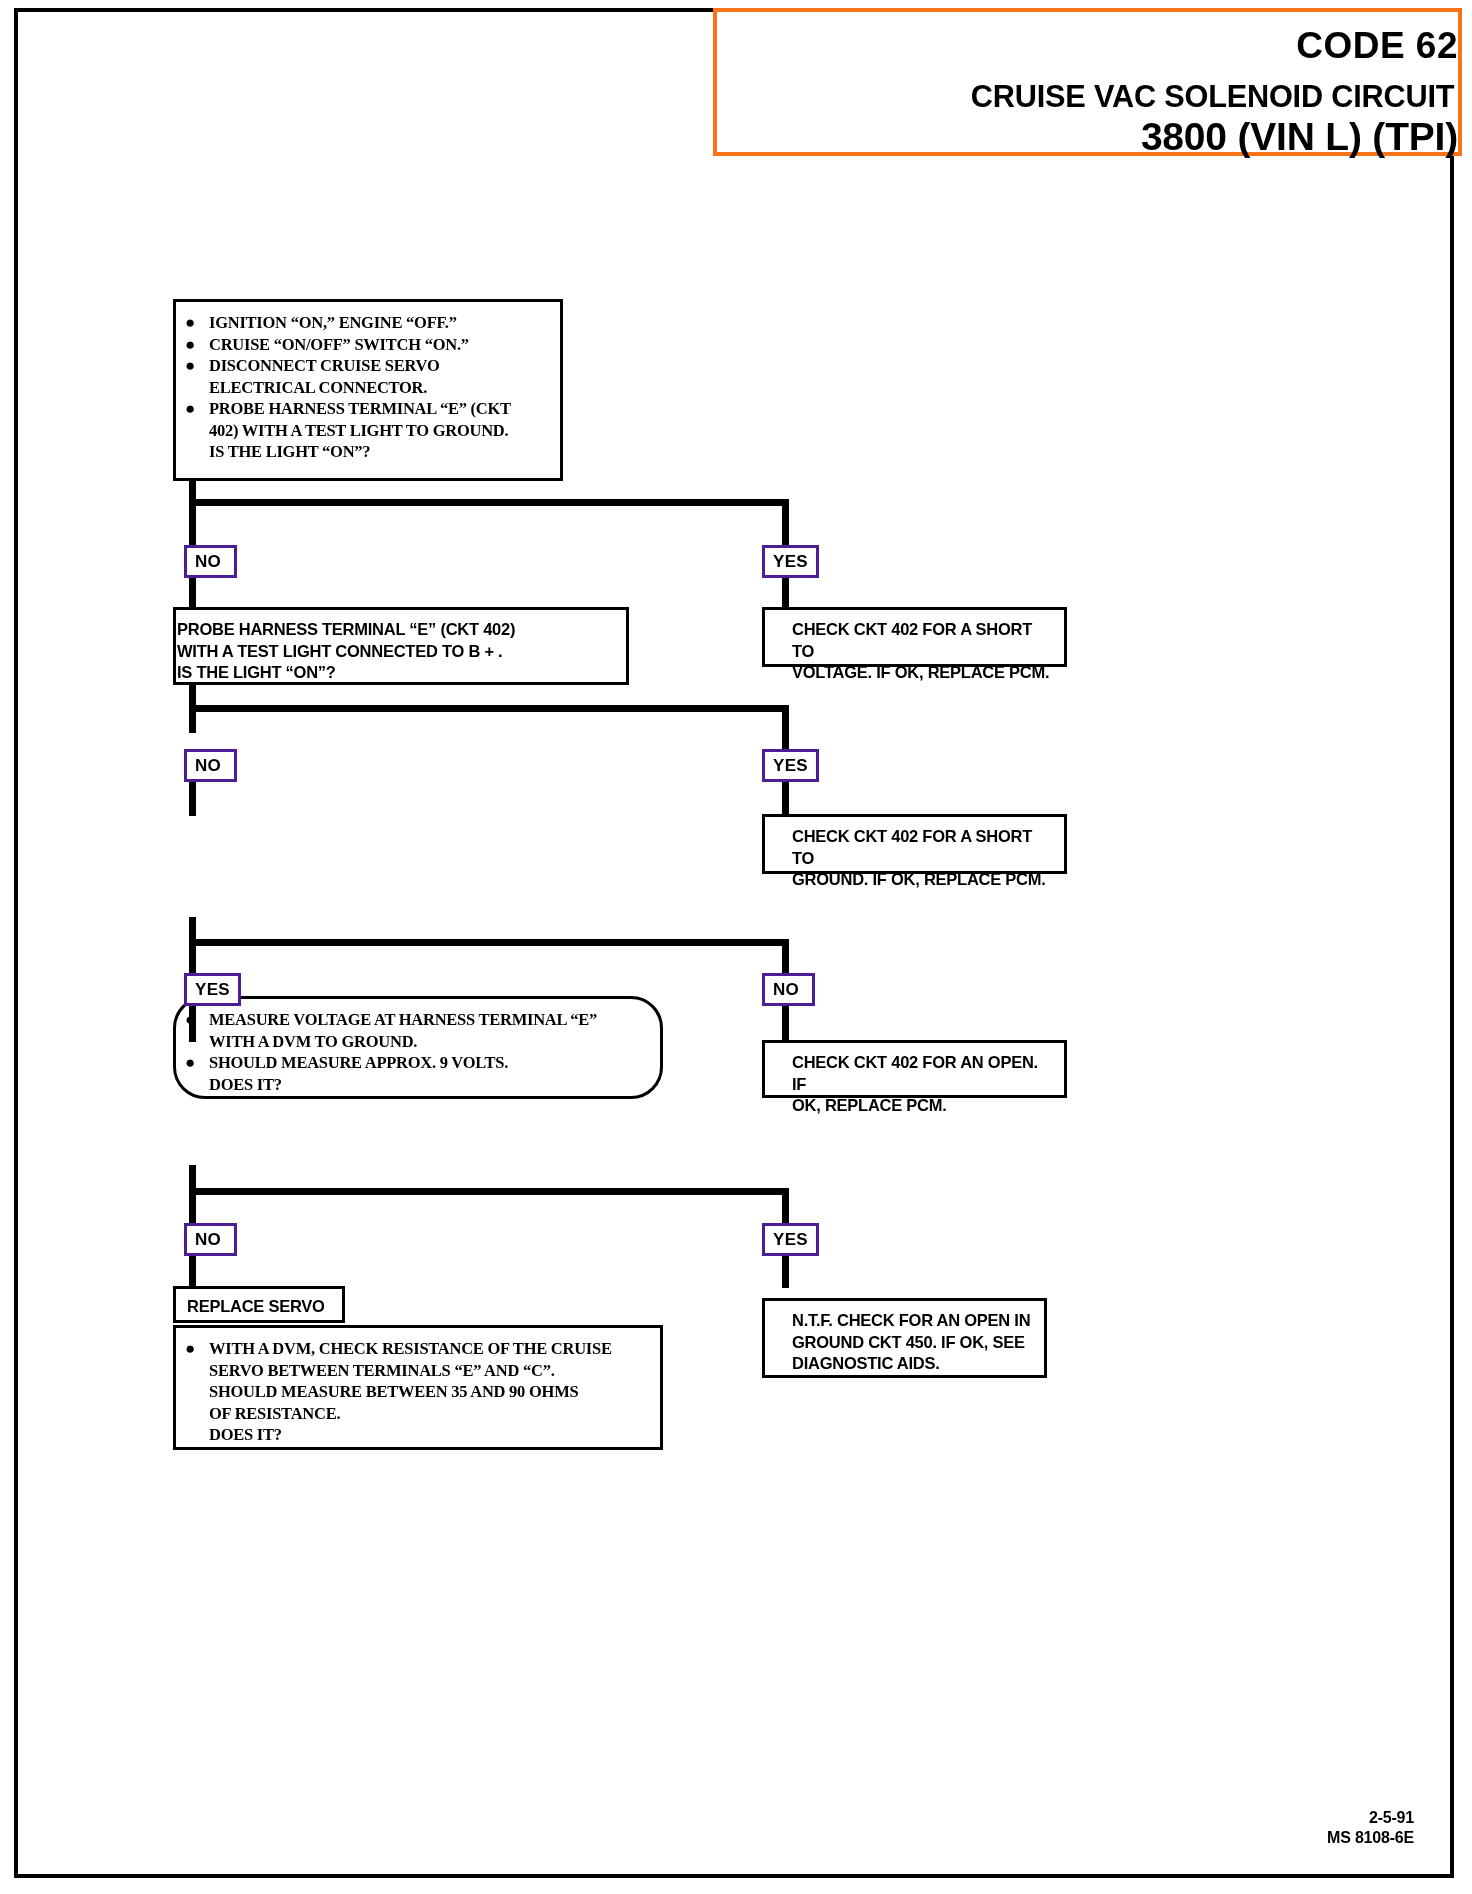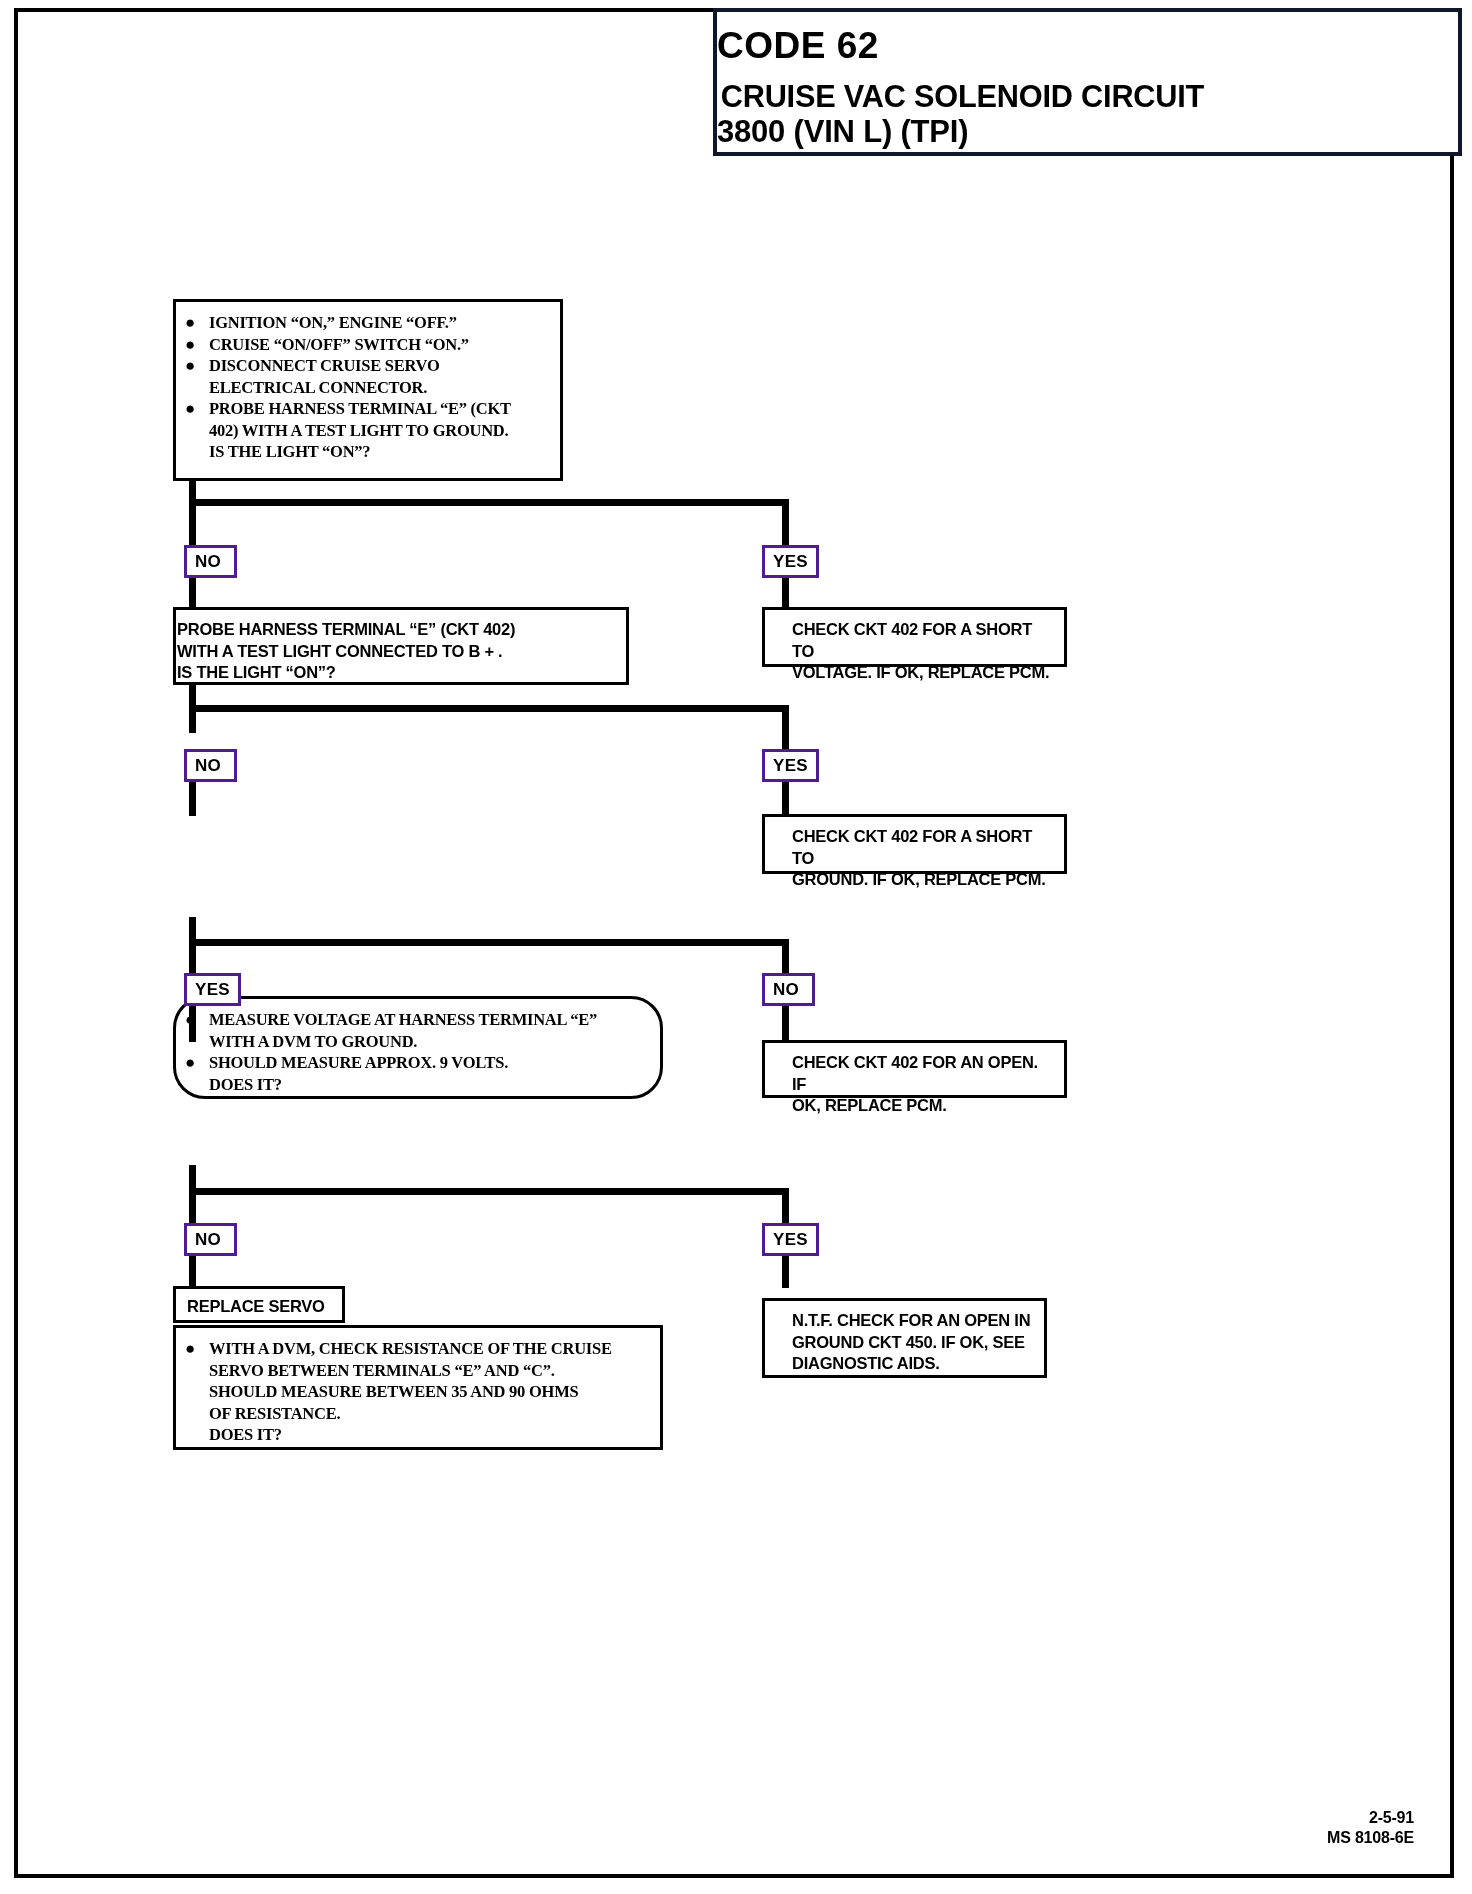--- a/index.html
+++ b/index.html
@@ -8,34 +8,34 @@
     font-family:"Liberation Sans","DejaVu Sans",sans-serif;
     color:#000;overflow:hidden;
   }
   #page{
     position:absolute;left:14px;top:8px;width:1440px;height:1870px;
     border:4px solid #000;box-sizing:border-box;
   }
   
   .hdr{
     position:absolute;left:695px;top:-4px;width:749px;height:148px;
-    border:4px solid #0f172a;box-sizing:border-box;background:#fff;
-    text-align:left;
+    border:4px solid #f97316;box-sizing:border-box;background:#fff;
+    text-align:right;
   }
   .hdr .code{
     font-size:37px;font-weight:bold;letter-spacing:.5px;
     margin-top:15px;line-height:1.0;
   }
   .hdr .l1{
     font-size:31px;font-weight:bold;line-height:1.12;
     margin-top:16px;letter-spacing:-.2px;
     transform:scaleX(.99);
   }
   .hdr .l2{
-    font-size:31px;font-weight:bold;line-height:1.12;letter-spacing:-.2px;
+    font-size:39px;font-weight:bold;line-height:1.12;letter-spacing:-.2px;
   }
   
   .box{
     position:absolute;border:3px solid #000;box-sizing:border-box;
     background:#fff;font-weight:bold;
   }
   .box .txt{
     font-size:16.5px;line-height:21.5px;letter-spacing:-.25px;
     white-space:pre-line;
   }

